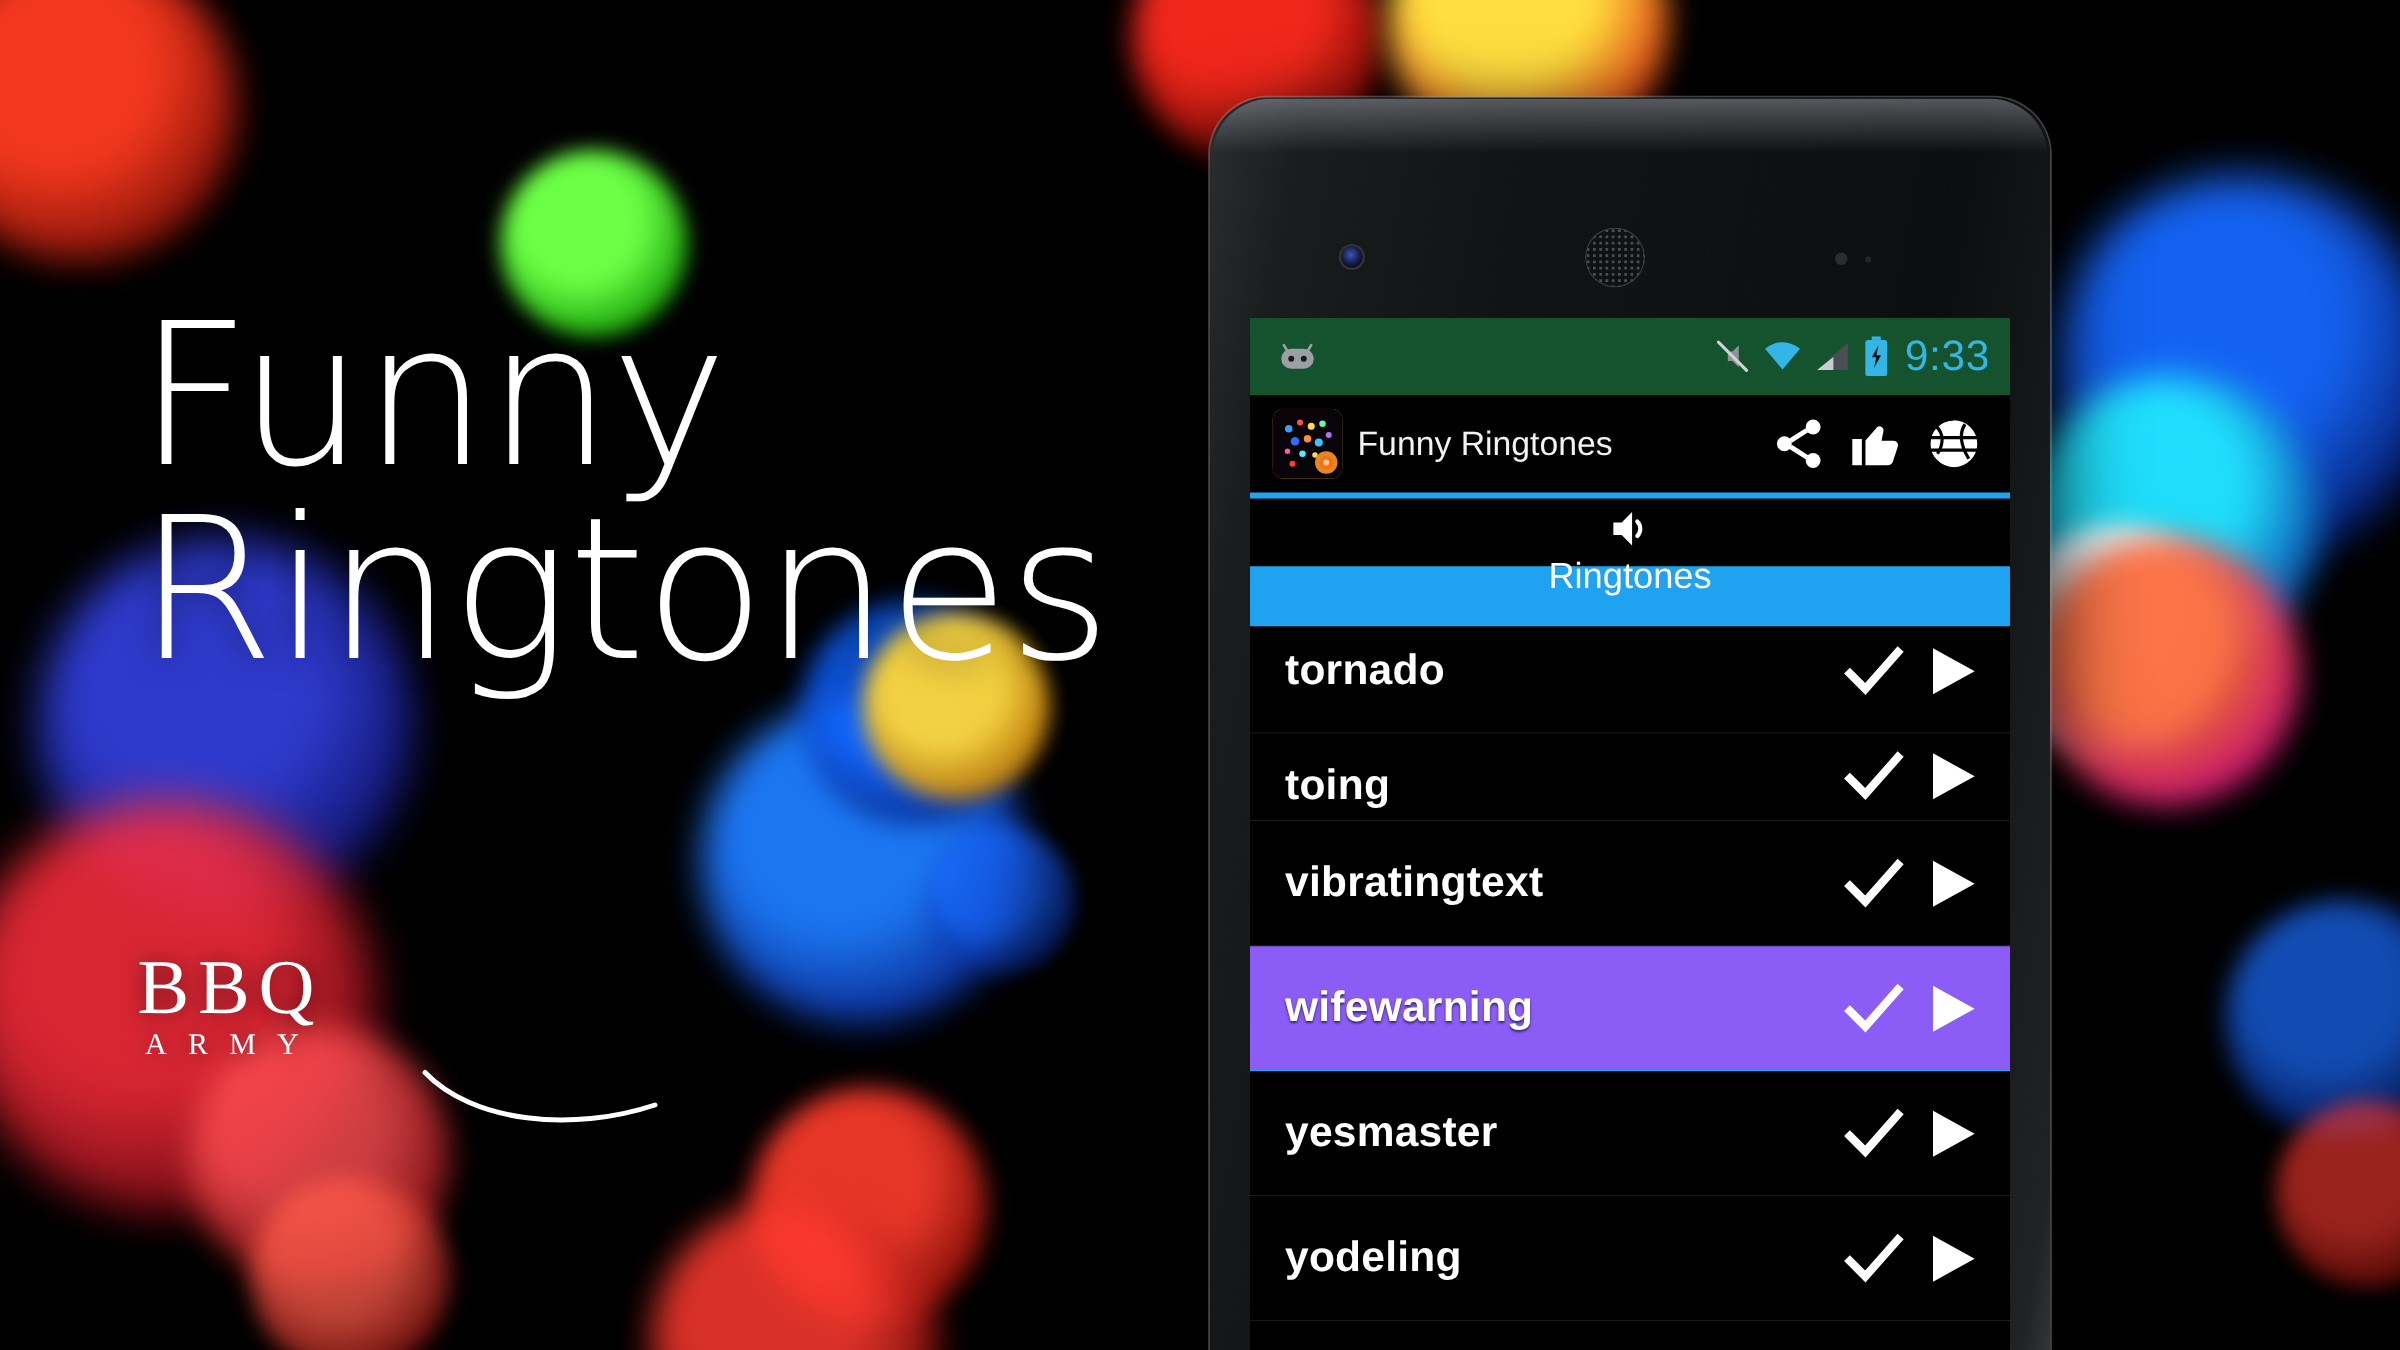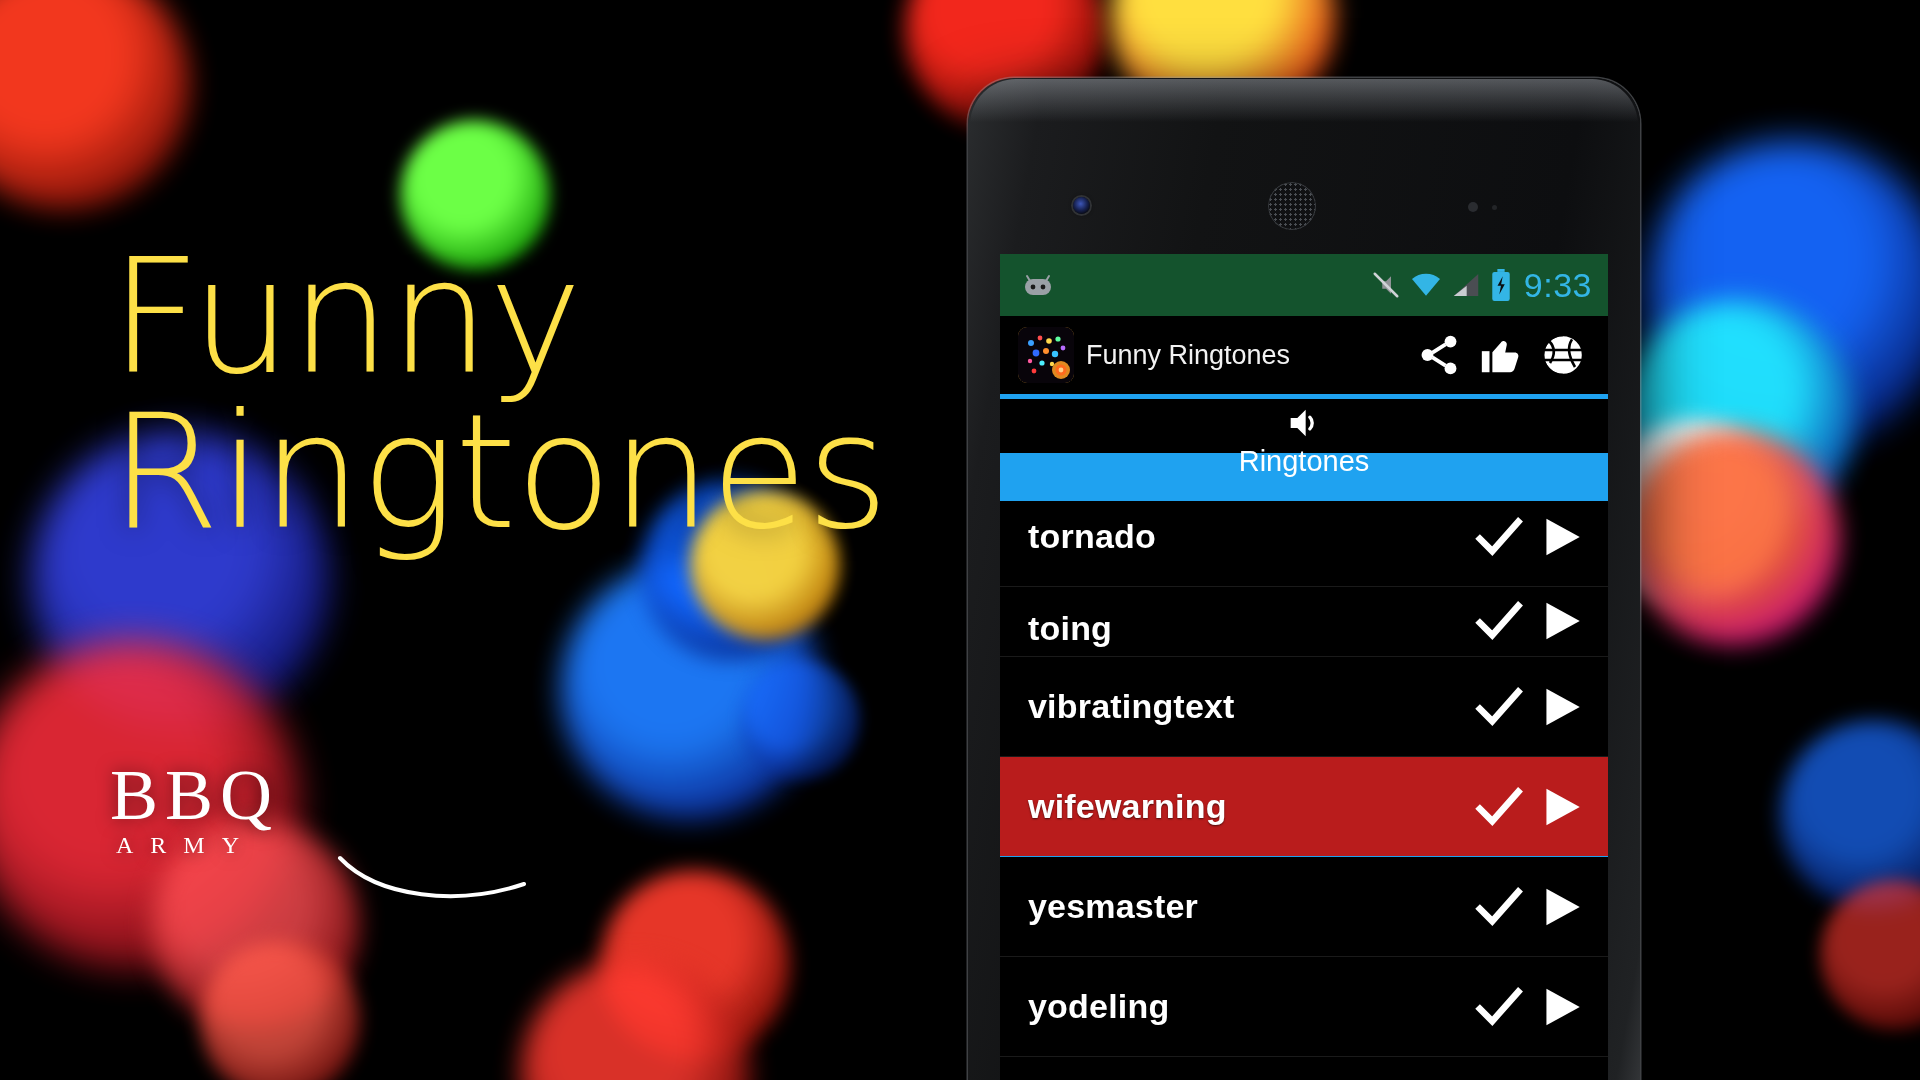--- a/index.html
+++ b/index.html
@@ -7,30 +7,30 @@
   body { font-family:"Liberation Sans", sans-serif; }
 
   
   #stage { position:relative; width:1920px; height:1080px; background:#000; overflow:hidden; }
 
   .bokeh { position:absolute; border-radius:50%; filter:blur(1px); pointer-events:none; }
 
   
   #branding { position:absolute; left:110px; top:240px; width:800px; z-index:30; }
   #hero-title {
-    color:#fde047; font-size:158px; line-height:0.98; font-weight:300;
+    color:#ffffff; font-size:158px; line-height:0.98; font-weight:300;
     letter-spacing:-1px;
     font-family:"DejaVu Sans", sans-serif;
     text-shadow:0 0 28px rgba(0,0,0,.55);
   }
   #hero-title .ln { display:block; }
 
   #bbq-logo { position:absolute; left:110px; top:762px; z-index:30; color:#fff;
               font-family:"Liberation Serif", serif; text-shadow:0 0 18px rgba(0,0,0,.6); }
-  #bbq-main { font-size:72px; letter-spacing:7px; line-height:.92; }
+  #bbq-main { font-size:62px; letter-spacing:7px; line-height:.92; }
   #bbq-sub  { font-size:24px; letter-spacing:17px; margin-top:4px; margin-left:6px; }
   #bbq-swash { position:absolute; left:228px; top:92px; width:190px; height:46px; overflow:visible; }
 
   
   #phone { position:absolute; left:968px; top:78px; width:672px; height:1060px; z-index:20; }
   #phone-body{
     position:absolute; inset:0;
     background:linear-gradient(100deg,#2b2d2f 0%,#1b1c1e 9%,#121314 30%,#0d0e10 72%,#202224 96%,#3a3c3f 100%);
     border-radius:46px 46px 14px 14px;
     box-shadow:0 0 0 1.5px rgba(150,155,162,.42), 0 24px 70px rgba(0,0,0,.85);
@@ -82,21 +82,21 @@
                    font-family:"Liberation Sans", sans-serif; }
   .tab.active{ }
   .tab.active .tab-hl{ position:absolute; left:0; right:0; bottom:-14px; height:48px;
                        background:#1fa2f0; z-index:-1; }
   .tab.active .tab-label{ position:relative; z-index:2; }
 
   
   #list{ position:relative; background:#000; }
   .row{ height:100px; display:flex; align-items:center; padding:0 22px 0 28px;
         border-bottom:1px solid #1a1a1a; background:#000; }
-  .row.selected{ background:#b91c1c; border-bottom-color:#1fa2f0; }
+  .row.selected{ background:#8b5cf6; border-bottom-color:#1fa2f0; }
   .row.partial{ height:70px; align-items:flex-end; padding-bottom:8px; border-bottom:1px solid #1a1a1a; }
   .row-name{ color:#fff; font-size:34px; font-weight:700; letter-spacing:.2px;
              font-family:"Liberation Sans", sans-serif;
              text-shadow:0 1px 2px rgba(0,0,0,.6); }
   .row-actions{ margin-left:auto; display:flex; align-items:center; gap:10px; }
   .ic-check{ width:54px; height:54px; }
   .ic-play{ width:50px; height:50px; }
 </style>
 </head>
 <body>

